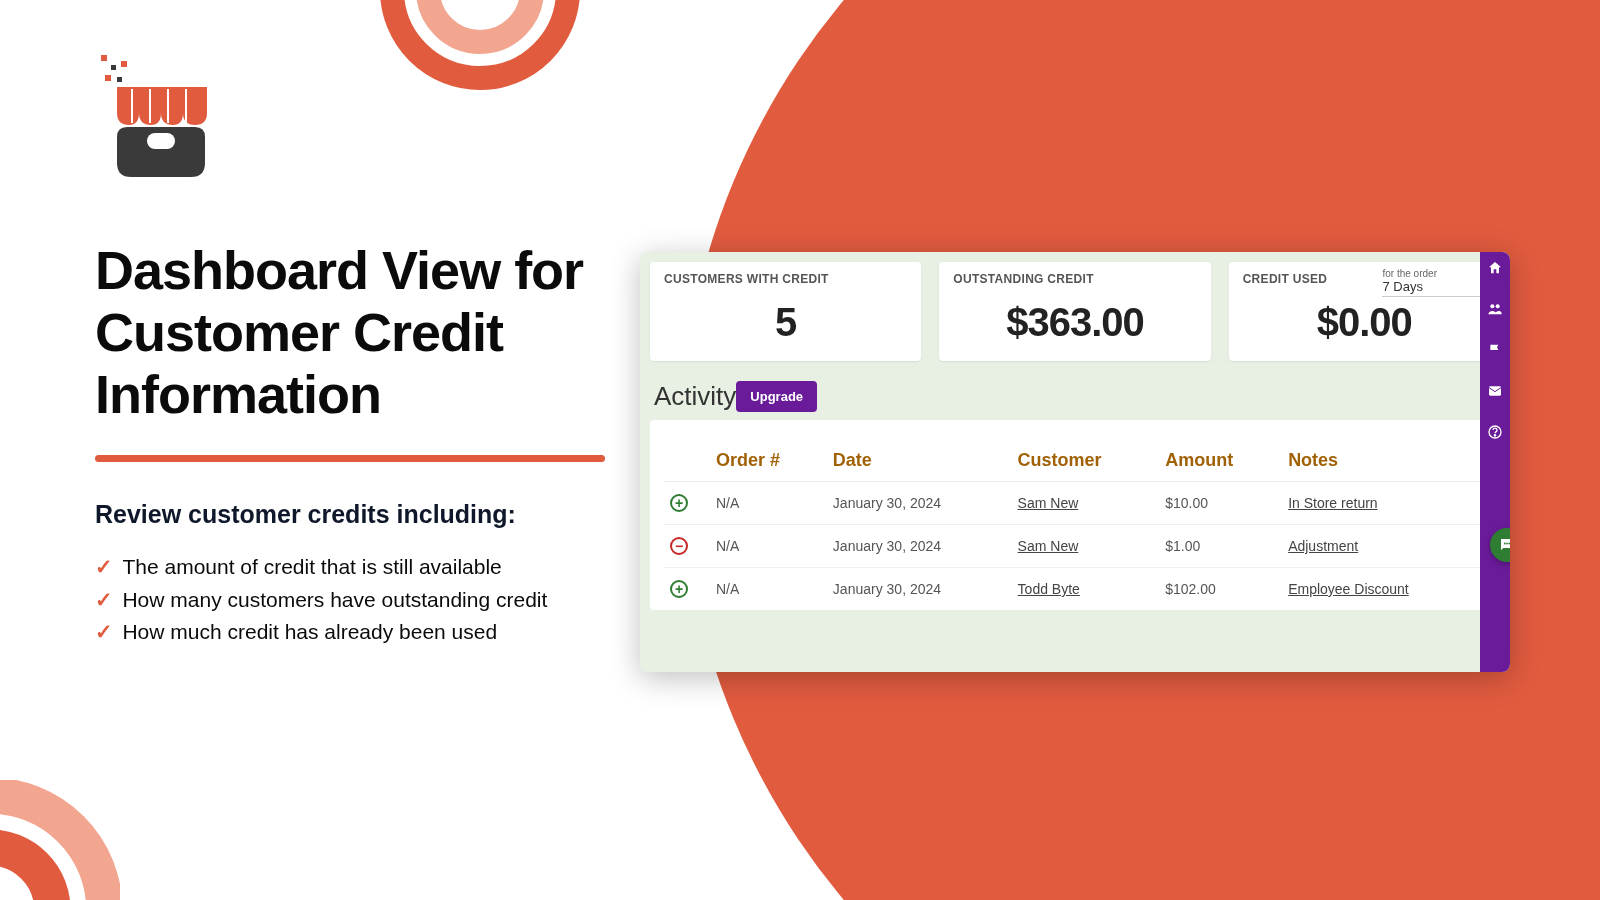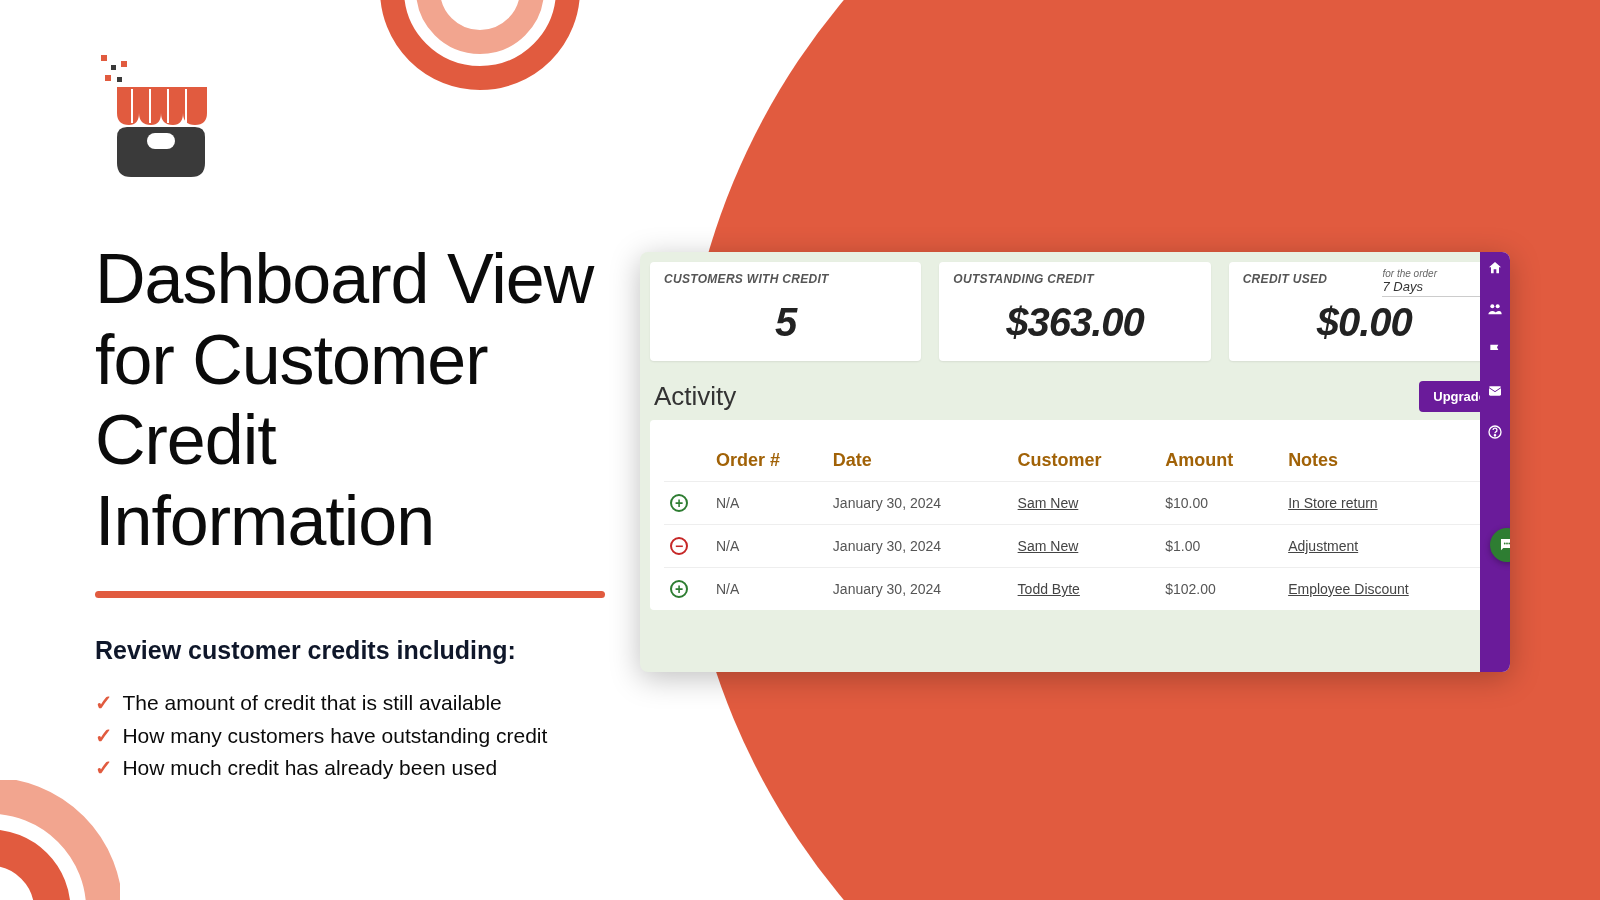--- a/index.html
+++ b/index.html
@@ -31,22 +31,22 @@
   
   .left {
     position: absolute;
     left: 95px; top: 55px;
     width: 520px;
     z-index: 2;
   }
   .logo { margin-bottom: 50px; }
   .left h1 {
     font-family: 'Segoe UI', Arial, sans-serif;
-    font-size: 70px;
-    font-weight: 400;
+    font-size: 54px;
+    font-weight: 700;
     line-height: 1.15;
     color: #0b0b0b;
     letter-spacing: -1px;
   }
   .divider {
     height: 7px;
     background: #e15b3f;
     border-radius: 4px;
     width: 510px;
     margin: 30px 0 38px 0;
@@ -77,21 +77,20 @@
     gap: 18px;
     padding: 10px 10px 0 10px;
   }
   .card {
     flex: 1;
     background: #fff;
     border-radius: 4px;
     padding: 10px 14px 16px 14px;
     box-shadow: 0 1px 2px rgba(0,0,0,.08);
     position: relative;
-    font-style: italic;
   }
   .card .label {
     font-size: 12px;
     font-weight: 700;
     letter-spacing: .3px;
     color: #555;
     font-family: 'Arial Narrow', Arial, sans-serif;
     text-transform: uppercase;
   }
   .card .value {
@@ -118,21 +117,20 @@
     gap: 60px;
     border-bottom: 1px solid #ccc;
     padding-bottom: 2px;
     justify-content: center;
   }
   .card .period .sel::after { content: "▾"; font-size: 10px; color: #666; }
 
   .activity-bar {
     display: flex;
     align-items: center;
-    justify-content: space-between;
     padding: 20px 10px 8px 14px;
   }
   .activity-title {
     font-size: 26px;
     font-weight: 400;
     color: #333;
     font-family: 'Arial Narrow', Arial, sans-serif;
   }
   .upgrade-btn {
     background: #6a1b9a;

